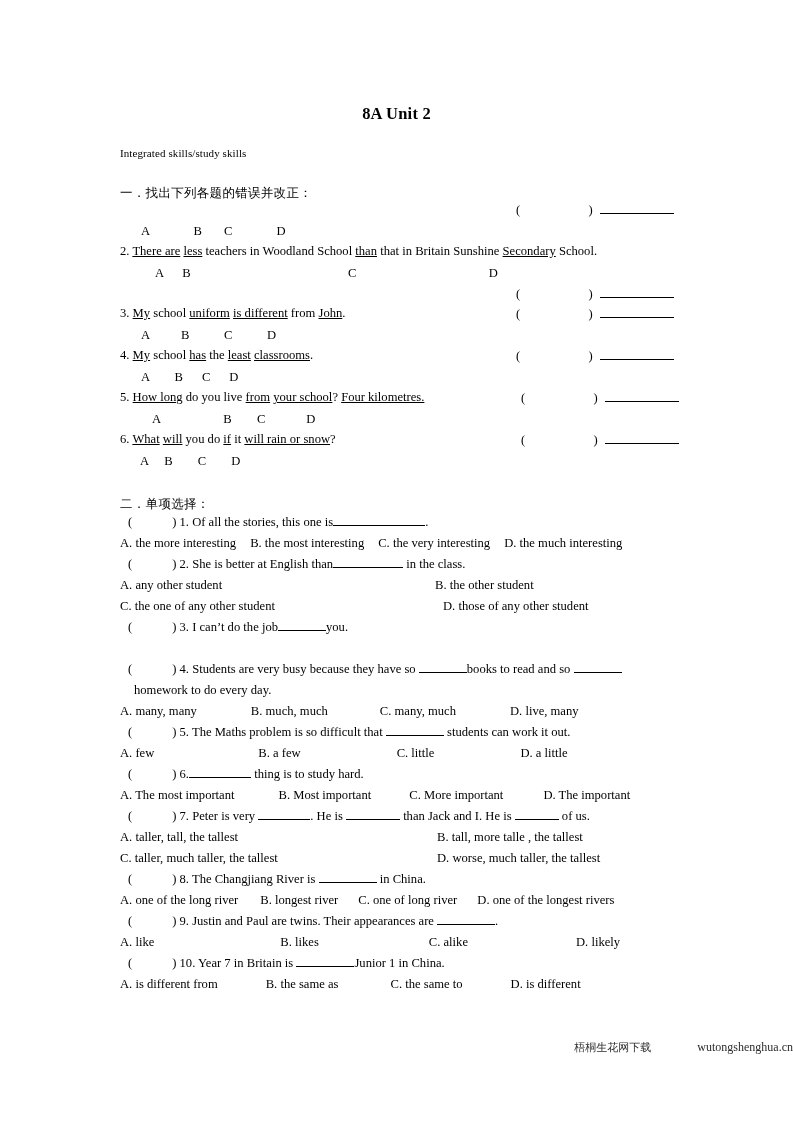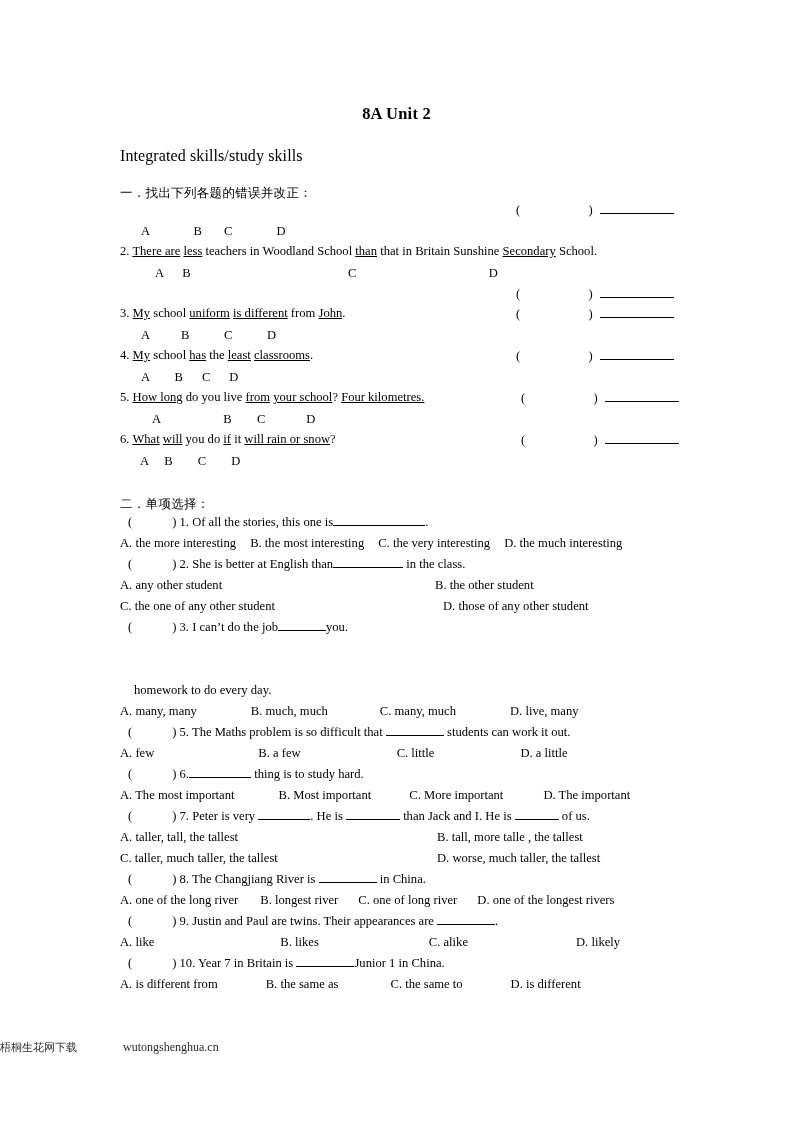--- a/index.html
+++ b/index.html
@@ -26,21 +26,21 @@
     left: 0; top: 104px;
     width: 793px;
     text-align: center;
     font-size: 16.5px;
     font-weight: bold;
     letter-spacing: 0.2px;
   }
   .section-heading {
     position: absolute;
     left: 120px; top: 147px;
-    font-size: 16px;
+    font-size: 11px;
     font-weight: normal;
     letter-spacing: 0.1px;
   }
   .cn-heading {
     position: absolute;
     font-size: 12.5px;
     font-family: "DejaVu Sans", "Liberation Sans", sans-serif;
     letter-spacing: 0.3px;
   }
   .txt {
@@ -69,21 +69,21 @@
   .letters {
     position: absolute;
     font-size: 12.6px;
     white-space: pre;
   }
   .footer {
     position: absolute;
     top: 1040px;
     left: 0;
     width: 793px;
-    text-align: left;
+    text-align: right;
     font-size: 11.5px;
     color: #2b2b2b;
   }
   .footer .cn {
     font-family: "DejaVu Sans", "Liberation Sans", sans-serif;
     font-size: 11px;
   }
   .footer .site {
     margin-left: 46px;
     font-family: "Liberation Serif", serif;
@@ -197,20 +197,25 @@
   <div class="txt" style="left:443px; top:600px;">
     <span>D.</span> <span>those of any other student</span>
   </div>
 
   <div class="txt" style="left:128px; top:621px;">
     <span>(</span><span style="display:inline-block;width:40px;"></span><span>)</span>
     <span>3.</span>
     <span>I can’t do the job</span><span class="blank-line" style="width:48px;"></span><span>you.</span>
   </div>
 
+  <div class="txt" style="left:128px; top:663px;">
+    <span>(</span><span style="display:inline-block;width:40px;"></span><span>)</span>
+    <span>4.</span>
+    <span>Students are very busy because they have so</span> <span class="blank-line" style="width:48px;"></span><span>books to read and so</span> <span class="blank-line" style="width:48px;"></span>
+  </div>
   <div class="txt" style="left:134px; top:684px;">homework to do every day.</div>
   <div class="txt" style="left:120px; top:705px;">
     <span>A.</span> <span>many, many</span><span style="display:inline-block;width:54px;"></span><span>B.</span> <span>much, much</span><span style="display:inline-block;width:52px;"></span><span>C.</span> <span>many, much</span><span style="display:inline-block;width:54px;"></span><span>D.</span> <span>live, many</span>
   </div>
 
   <div class="txt" style="left:128px; top:726px;">
     <span>(</span><span style="display:inline-block;width:40px;"></span><span>)</span>
     <span>5.</span>
     <span>The Maths problem is so difficult that</span> <span class="blank-line" style="width:58px;"></span> <span>students can work it out.</span>
   </div>

